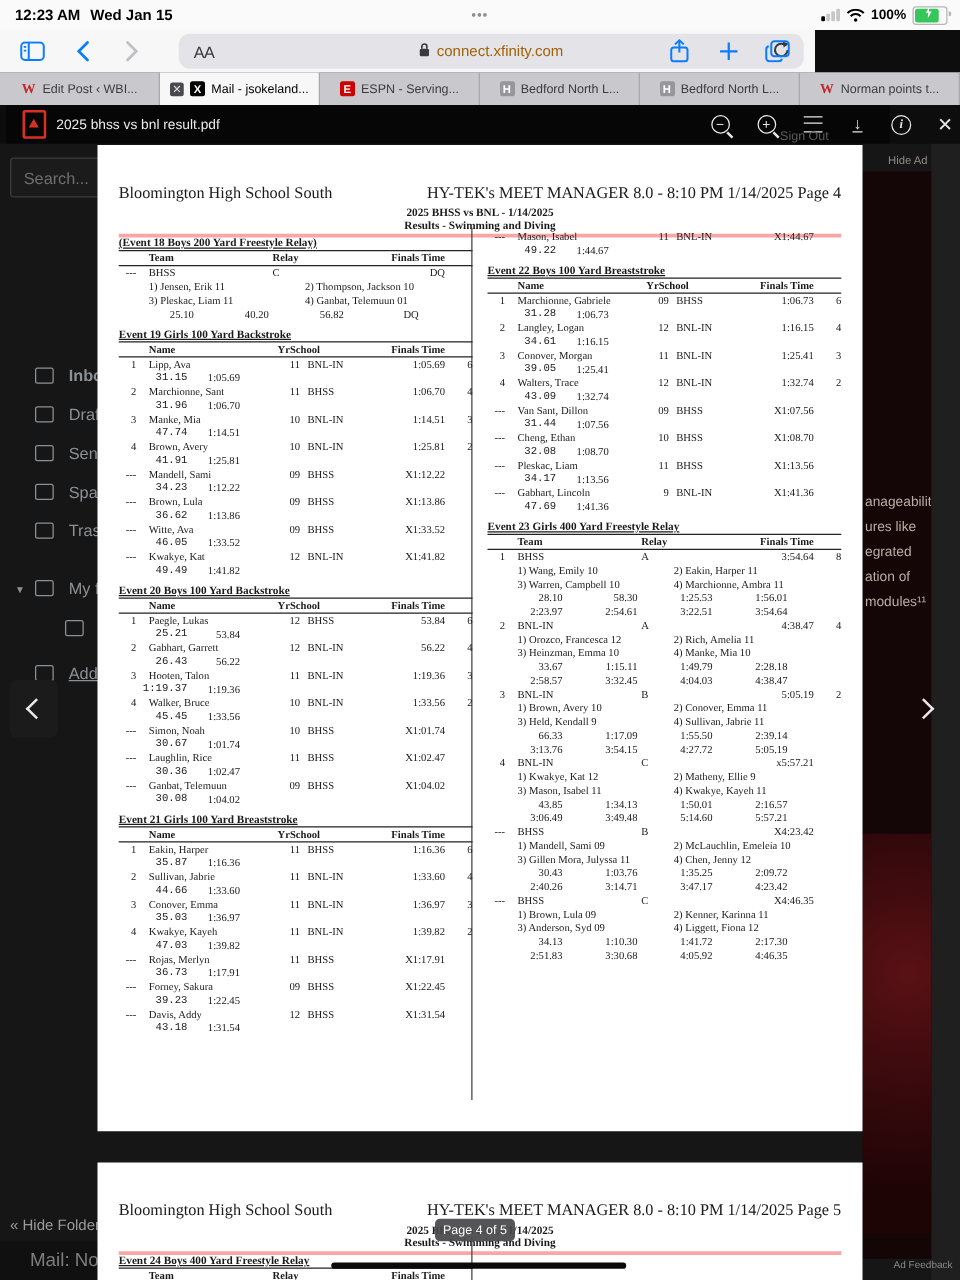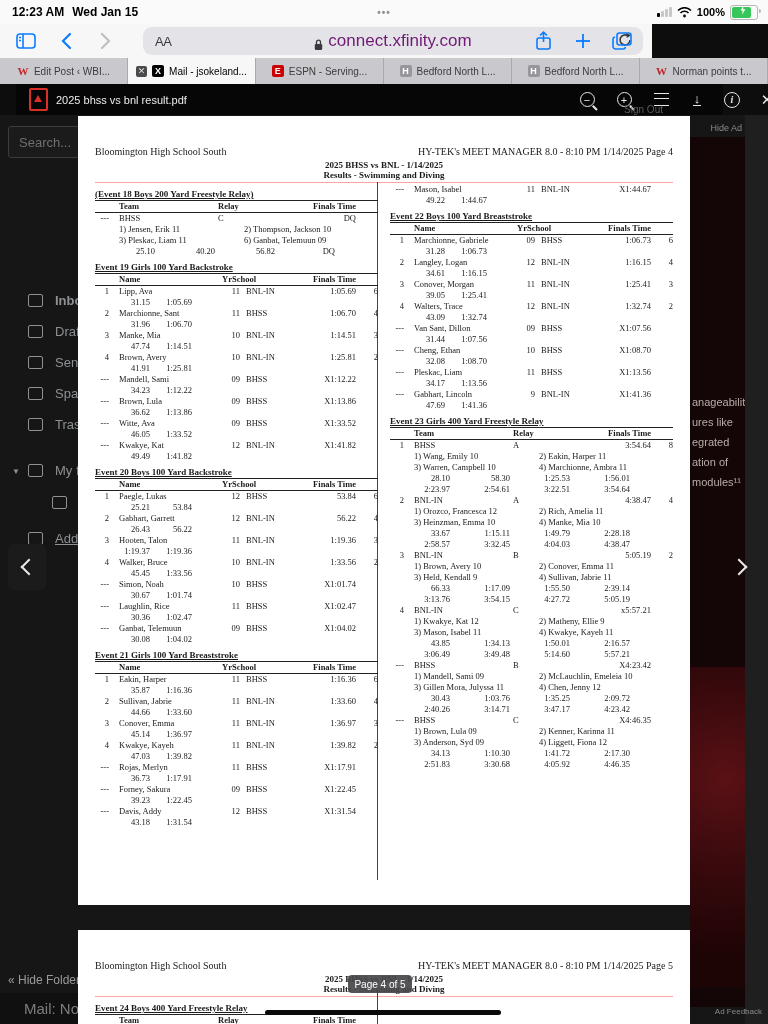--- a/index.html
+++ b/index.html
@@ -21,36 +21,36 @@
   .bolt{position:absolute;left:8px;top:0px;width:8px;height:9px;background:#fff;
     clip-path:polygon(55% 0,20% 55%,45% 55%,40% 100%,80% 42%,52% 42%);}
 
   
   #toolbar{position:absolute;left:0;top:24px;width:652px;height:34px;background:#f7f7f8;
     display:flex;align-items:center;}
   .tb-ic{flex:none;display:flex;align-items:center;justify-content:center;}
   #addr-pill{position:absolute;left:143px;top:3px;width:500px;height:28px;background:#e3e3e8;
     border-radius:9px;display:flex;align-items:center;}
   #aa-label{margin-left:12px;font-size:13px;color:#3a3a3c;letter-spacing:-.5px;}
-  #addr-center{position:absolute;left:0;right:0;display:flex;justify-content:center;align-items:flex-end;gap:5px;
-    font-size:17px;color:#701a75;}
+  #addr-center{position:absolute;left:0;right:0;display:flex;justify-content:center;align-items:flex-start;gap:5px;
+    font-size:12px;color:#a16207;}
   #reload{position:absolute;right:10px;top:5px;}
 
   
   #tab-bar{position:absolute;left:0;top:58px;width:768px;height:26px;background:#c2c2c6;display:flex;}
   .tab{flex:1;display:flex;align-items:center;justify-content:center;gap:5px;background:#c9c9cd;
     border-right:1px solid #a8a8ad;font-size:10px;color:#3c3c3e;overflow:hidden;white-space:nowrap;}
   .tab.active{background:#f7f7f8;color:#000;}
   .fav{width:12px;height:12px;border-radius:2px;flex:none;display:flex;align-items:center;justify-content:center;
     font-size:9px;font-weight:bold;}
   .tab-close{font-size:9px;color:#6e6e72;background:#4a4a4e;color:#ddd;width:11px;height:11px;border-radius:2px;
     display:flex;align-items:center;justify-content:center;flex:none;}
 
   
-  #pdf-bar{position:absolute;left:16px;top:84px;width:707px;height:31px;background:#060606;display:flex;align-items:center;}
+  #pdf-bar{position:absolute;left:5px;top:84px;width:707px;height:31px;background:#060606;display:flex;align-items:center;}
   #pdf-file-icon{width:15px;height:19px;border:2px solid #d93025;border-radius:2px;margin-left:13px;position:relative;}
   #pdf-file-icon:after{content:"";position:absolute;left:3px;top:5px;border-left:4px solid transparent;
     border-right:4px solid transparent;border-bottom:7px solid #d93025;}
   #pdf-filename{color:#ececec;font-size:11px;margin-left:8px;}
   .pdf-ic{position:absolute;top:0;height:31px;width:30px;display:flex;align-items:center;justify-content:center;color:#e8e8e8;}
   .mag{width:13px;height:13px;border:1.6px solid #e8e8e8;border-radius:50%;position:relative;font-size:11px;
     display:flex;align-items:center;justify-content:center;line-height:0;}
   .mag:after{content:"";position:absolute;width:6px;height:1.6px;background:#e8e8e8;bottom:-3px;right:-4px;transform:rotate(45deg);}
   .burger{width:15px;height:11px;border-top:1.6px solid #e8e8e8;border-bottom:1.6px solid #e8e8e8;position:relative;}
   .burger:after{content:"";position:absolute;left:0;right:0;top:3.6px;height:1.6px;background:#e8e8e8;}
@@ -77,23 +77,23 @@
   #mail-status{position:absolute;left:0;top:878px;width:162px;height:31px;background:#101010;color:#7d7d7d;
     font-size:15px;display:flex;align-items:center;padding-left:24px;}
   #ad-feedback{position:absolute;right:6px;top:892px;color:#8a8a8a;font-size:8px;}
 
   
   .page{position:absolute;left:78px;width:612px;background:#fff;color:#1a1a1a;
     font-family:"Liberation Serif",serif;font-size:8.5px;}
   #page4{top:116px;height:789px;}
   #page5{top:930px;height:94px;overflow:hidden;}
   .pg-head{position:absolute;left:17px;right:17px;top:30px;}
-  .pg-meta{display:flex;justify-content:space-between;font-size:10px;}
+  .pg-meta{display:flex;justify-content:space-between;font-size:13px;}
   .pg-title{text-align:center;font-weight:bold;font-size:9px;margin-top:3px;}
-  .pg-sub{text-align:center;font-weight:bold;font-size:9px;border-bottom:1px solid #fca5a5;padding-bottom:2px;}
+  .pg-sub{text-align:center;font-weight:bold;font-size:9px;border-bottom:3px solid #fca5a5;padding-bottom:2px;}
   .divider{position:absolute;left:299px;top:66px;width:1px;background:#444;}
   #page4 .divider{height:698px;}
   #page5 .divider{height:34px;top:60px;}
   .col{position:absolute;top:68px;width:283px;line-height:11px;}
   .col.left{left:17px;} .col.right{left:312px;}
   .ev-title{font-weight:bold;font-size:9px;margin-top:5px;white-space:nowrap;text-decoration:underline;}
   .r{display:flex;white-space:nowrap;}
   .hdr{font-weight:bold;border-top:1px solid #222;border-bottom:1px solid #222;}
   .c-p{width:14px;text-align:right;flex:none;}
   .c-name{margin-left:10px;flex:1;overflow:hidden;}
@@ -101,21 +101,21 @@
   .c-sch{width:52px;margin-left:6px;flex:none;}
   .c-yrsch{width:76px;margin-left:6px;flex:none;}
   .c-time{width:58px;text-align:right;flex:none;}
   .c-pts{width:22px;text-align:right;flex:none;}
   .c-team{margin-left:10px;flex:1;}
   .c-relay{width:80px;flex:none;}
   .legs{padding-left:24px;display:flex;}
   .leg1{flex:1;} .leg2{width:134px;flex:none;}
   .spl{display:flex;}
   .spl span{width:60px;text-align:right;flex:none;}
-  .spl.ind span:first-child{width:55px;} .spl.ind span:last-child{width:42px;}
+  .spl.ind span:first-child{width:55px;font-family:Liberation Mono, monospace;} .spl.ind span:last-child{width:42px;}
   #thick-rule{position:absolute;left:187px;top:80px;width:236px;height:5px;background:#0a0a0a;border-radius:3px;}
 
   
   .nav-btn{position:absolute;width:38px;height:46px;display:flex;align-items:center;justify-content:center;z-index:5;}
   #prev-btn{left:8px;top:544px;background:#1b1b1b;border-radius:5px;}
   #next-btn{left:722px;top:544px;}
   .chev{width:10px;height:10px;border-top:2.5px solid #e9e9e9;border-left:2.5px solid #e9e9e9;}
   #prev-btn .chev{transform:rotate(-45deg);margin-left:4px;}
   #next-btn .chev{transform:rotate(135deg);margin-right:4px;}
   #pager-pill{position:absolute;left:348px;top:975px;width:64px;height:18px;background:rgba(72,72,74,.93);
@@ -339,21 +339,21 @@
           <span class="c-relay">C</span>
           <span class="c-time">DQ</span>
           <span class="c-pts"></span>
         </div>
         <div class="legs">
           <span class="leg1">1) Jensen, Erik 11</span>
           <span class="leg2">2) Thompson, Jackson 10</span>
         </div>
         <div class="legs">
           <span class="leg1">3) Pleskac, Liam 11</span>
-          <span class="leg2">6) Ganbat, Telemuun 09</span>
+          <span class="leg2">4) Ganbat, Telemuun 01</span>
         </div>
         <div class="spl">
           <span>25.10</span>
           <span>40.20</span>
           <span>56.82</span>
           <span>DQ</span>
         </div>
         <div class="ev-title">Event 19  Girls 100 Yard Backstroke</div>
         <div class="r hdr">
           <span class="c-p"></span>
@@ -584,21 +584,21 @@
         </div>
         <div class="r">
           <span class="c-p">3</span>
           <span class="c-name">Conover, Emma</span>
           <span class="c-yr">11</span>
           <span class="c-sch">BNL-IN</span>
           <span class="c-time">1:36.97</span>
           <span class="c-pts">3</span>
         </div>
         <div class="spl ind">
-          <span>45.14</span>
+          <span>35.03</span>
           <span>1:36.97</span>
         </div>
         <div class="r">
           <span class="c-p">4</span>
           <span class="c-name">Kwakye, Kayeh</span>
           <span class="c-yr">11</span>
           <span class="c-sch">BNL-IN</span>
           <span class="c-time">1:39.82</span>
           <span class="c-pts">2</span>
         </div>

